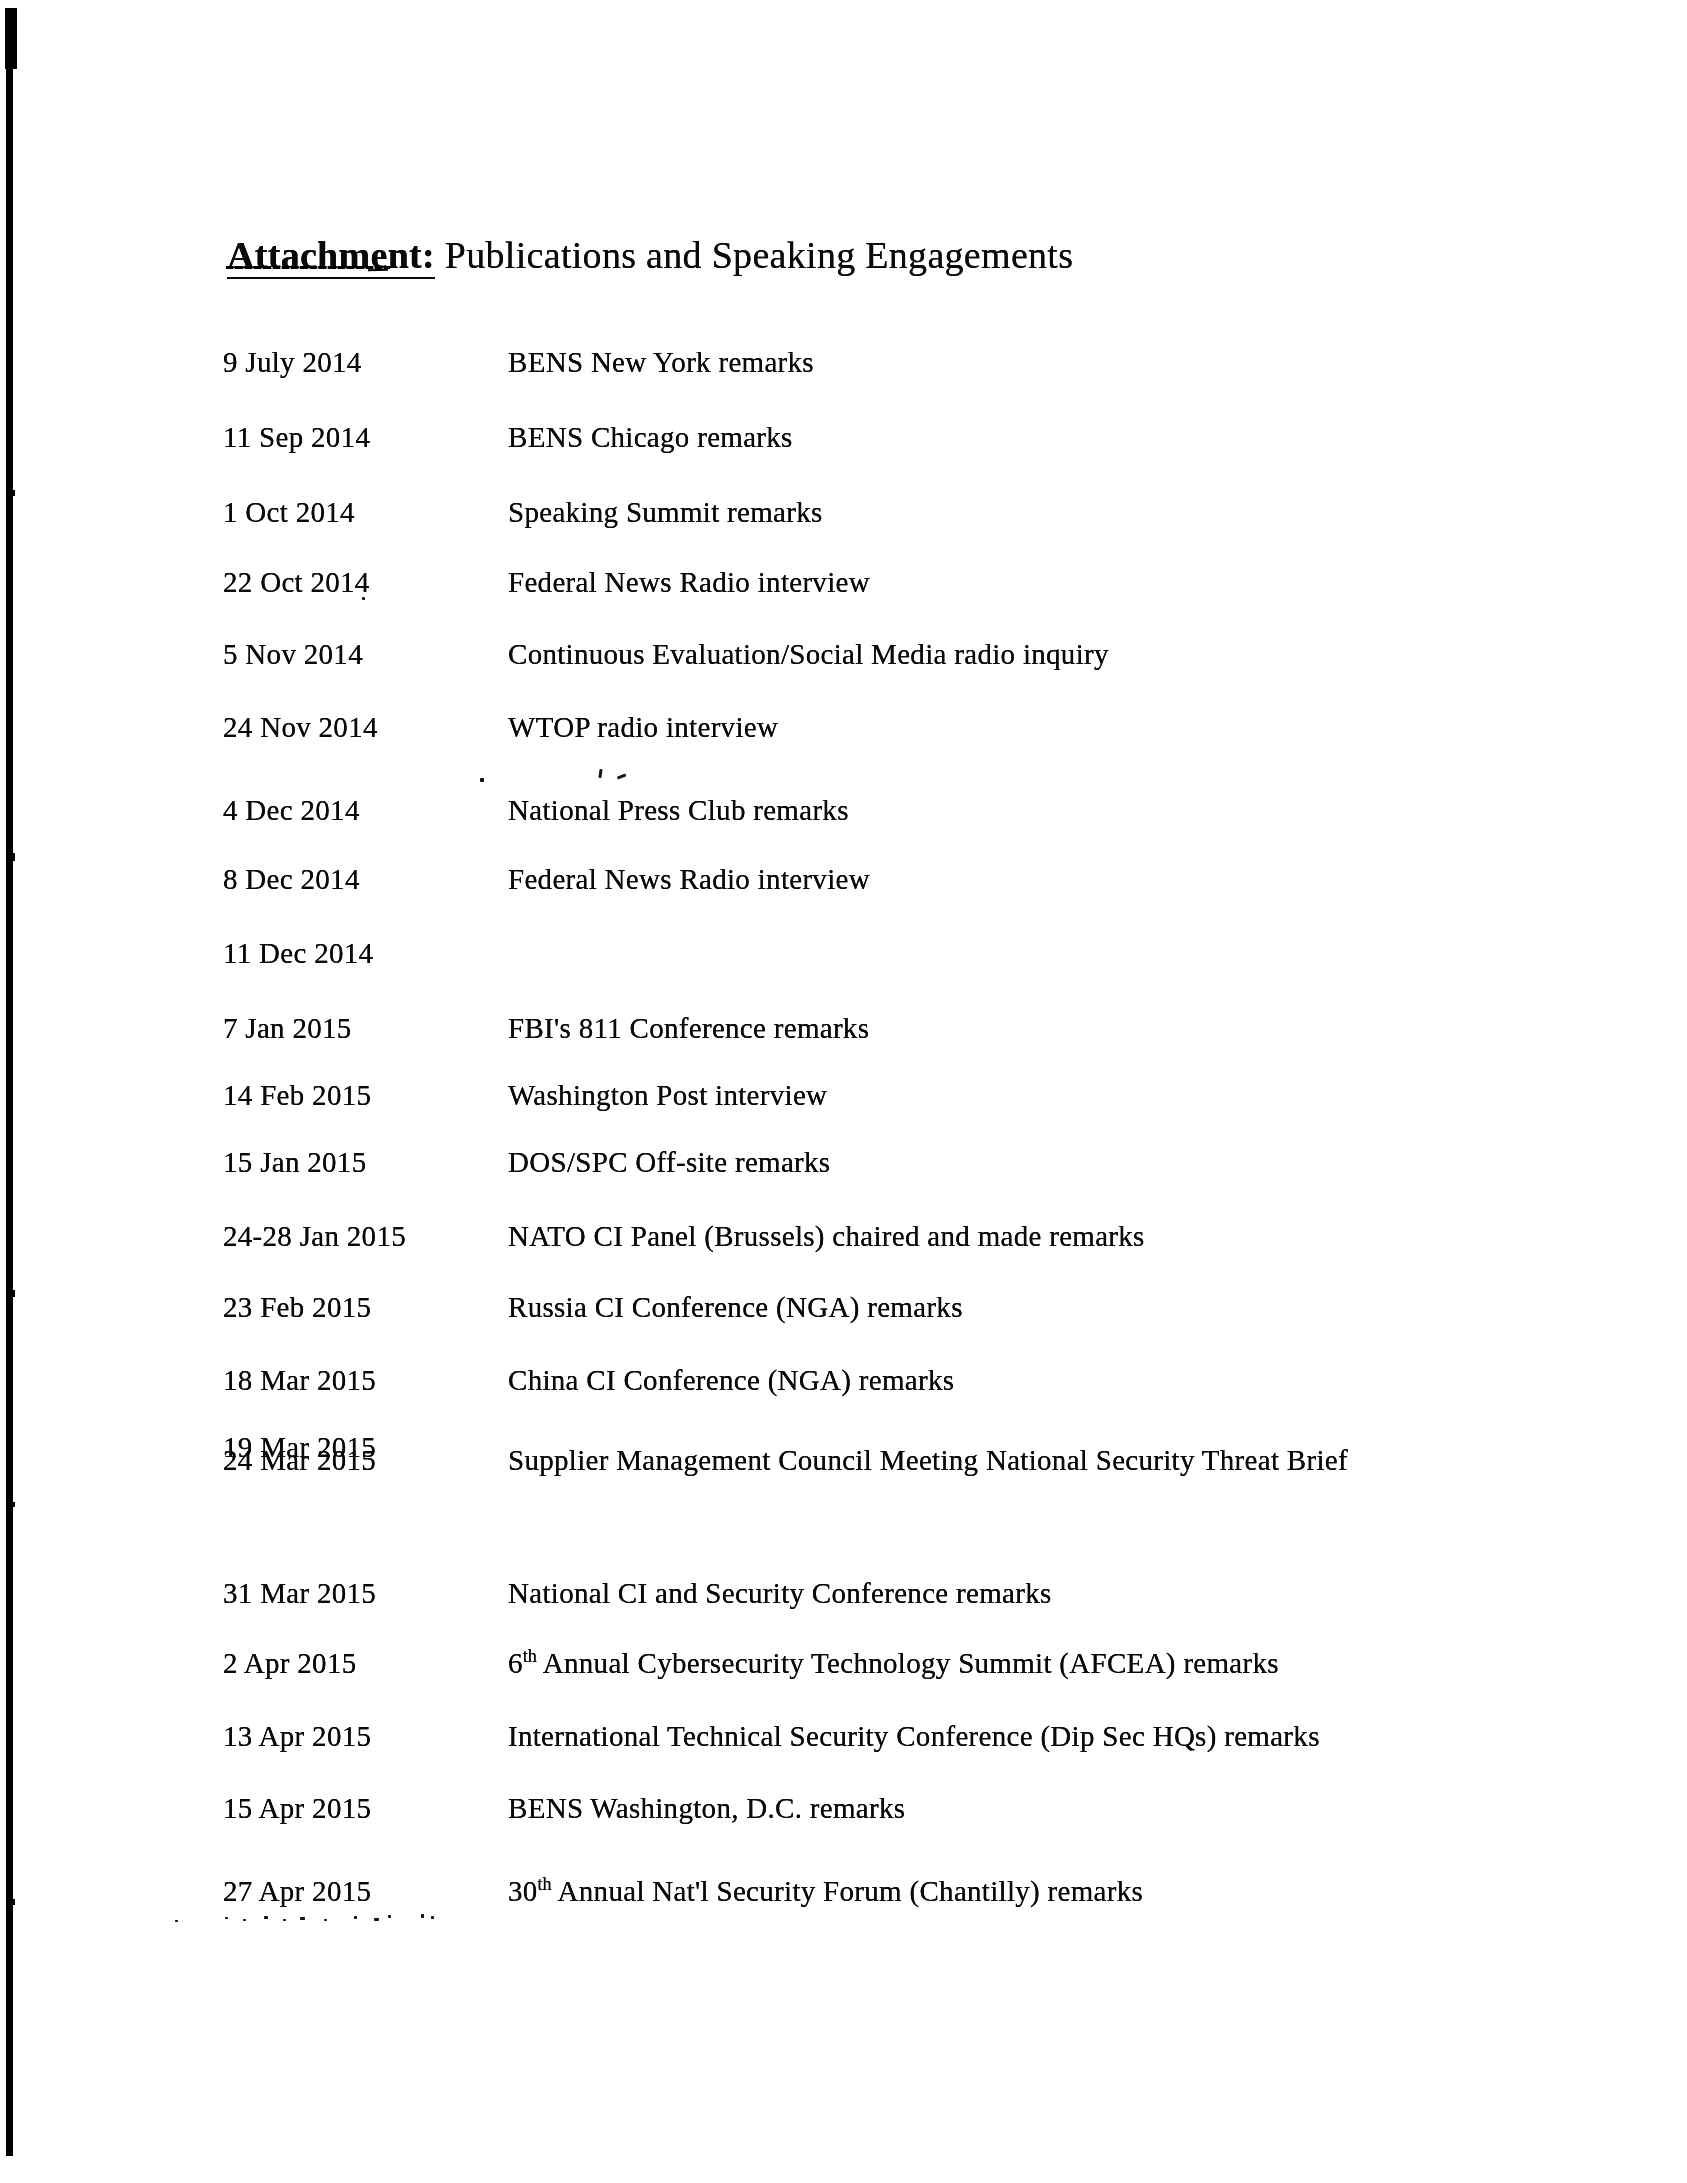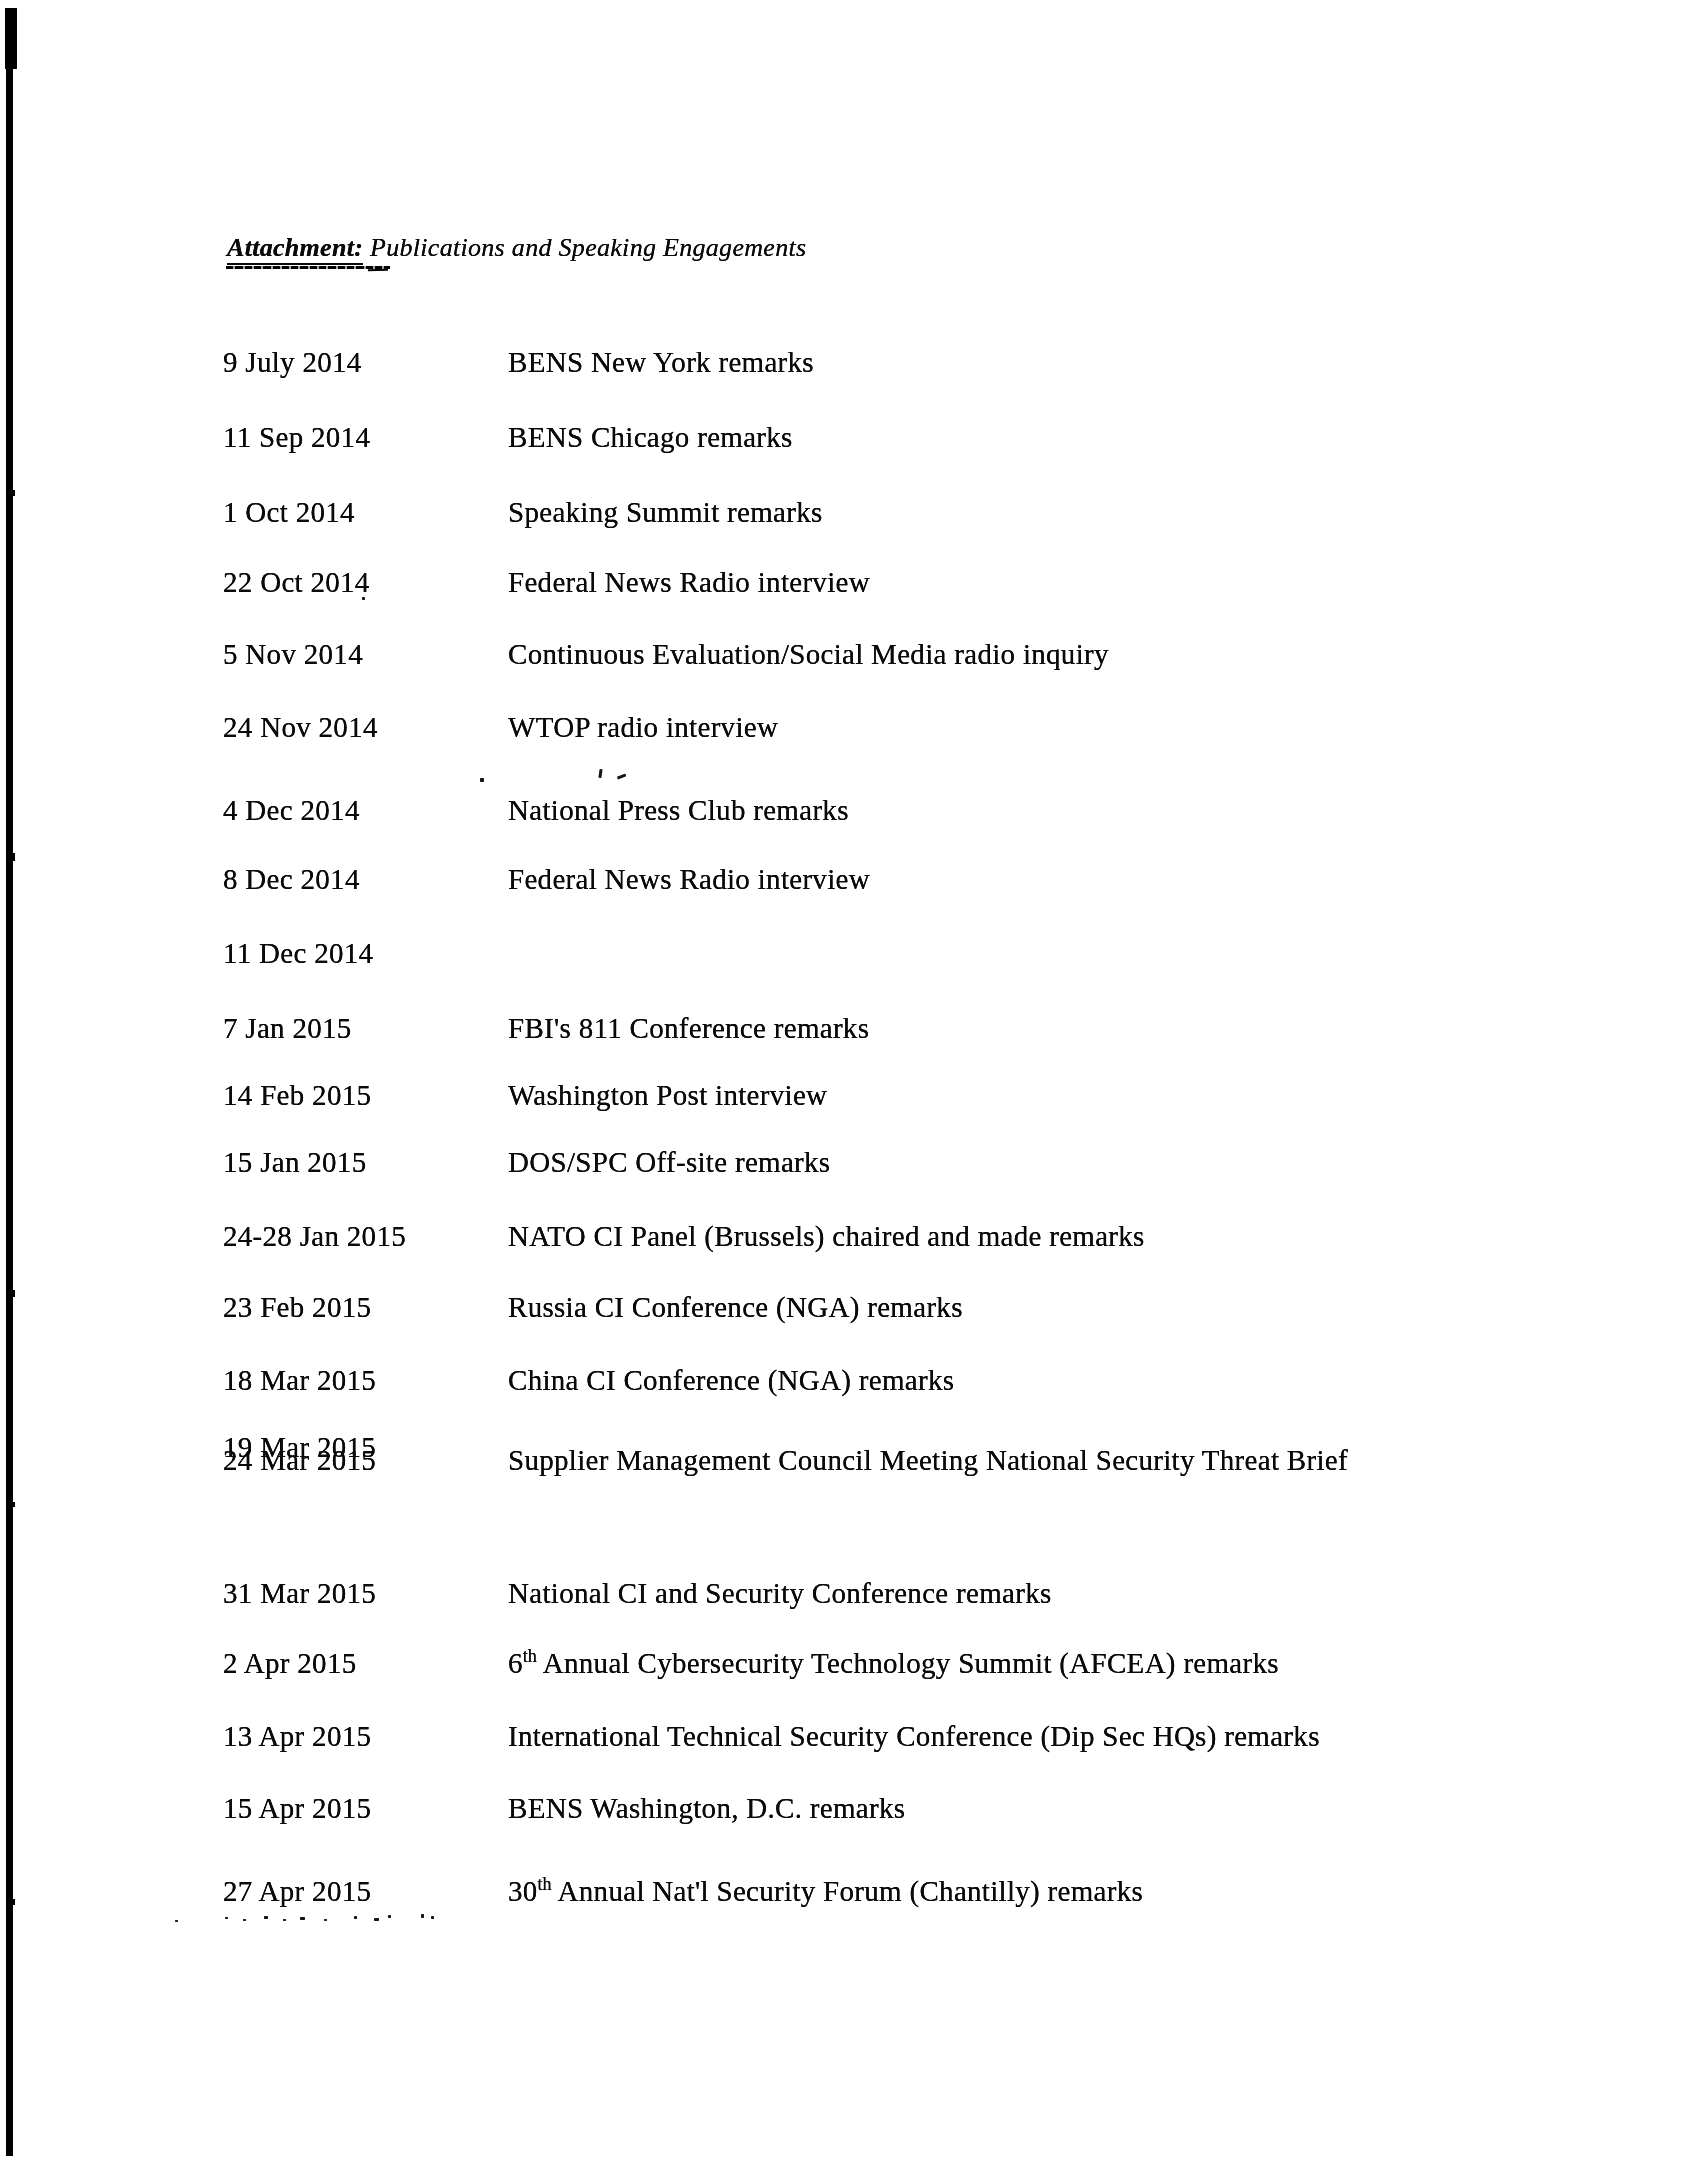--- a/index.html
+++ b/index.html
@@ -24,26 +24,25 @@
     left: 4.6px; top: 8px;
     width: 12.6px; height: 61px;
     background: #000;
   }
   .speck { position: absolute; background: #000; }
 
   
   .title {
     position: absolute;
     left: 227px; top: 233px;
-    font-size: 26px;
+    font-size: 38px;
     font-weight: 700;
     letter-spacing: 0.3px;
     white-space: nowrap;
     text-shadow: 0 0 0.5px #000;
-    font-style: italic;
   }
   .title .attachment-label {
     border-bottom: 2.6px solid #0a0a0a;
     padding-bottom: 0.7px;
   }
   .title .subject {
     font-weight: 400;
   }
   .title-smudge {
     position: absolute;

